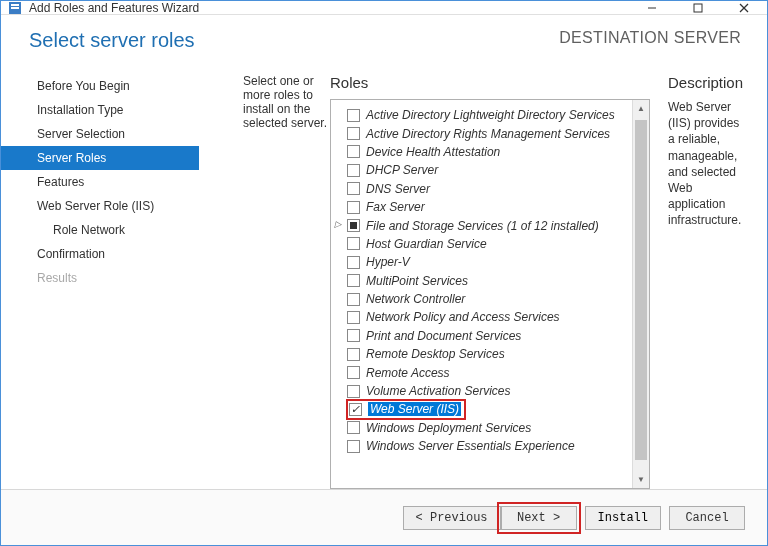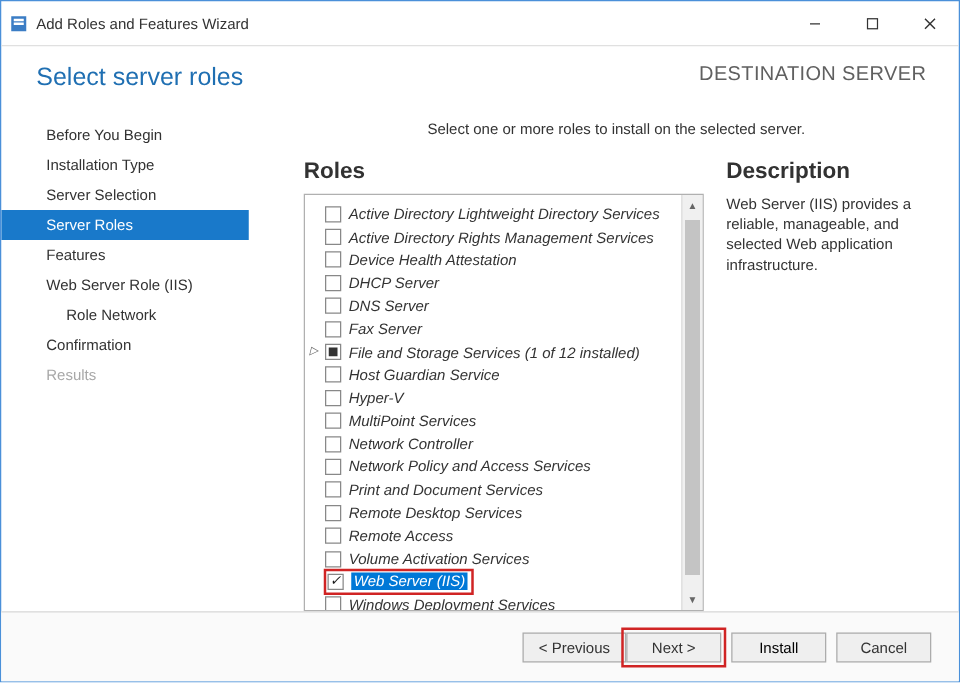--- a/index.html
+++ b/index.html
@@ -1,56 +1,56 @@
 <!DOCTYPE html>
 <html><head>
 <meta charset="utf-8">
 <style>
   * { box-sizing: border-box; }
   html,body { margin:0; padding:0; font-family:"Segoe UI",Tahoma,sans-serif; font-size:12px; color:#323232; background:#fff; }
   .window { width:768px; height:546px; border:1px solid #4a90d9; display:flex; flex-direction:column; position:relative; }
-  .titlebar { height:36px; display:flex; align-items:center; padding:0 0 0 6px; border-bottom:1px solid #e0e0e0; }
+  .titlebar { height:14px; display:flex; align-items:center; padding:0 0 0 6px; border-bottom:1px solid #e0e0e0; }
   .titlebar .app-icon { width:16px; height:16px; margin-right:6px; display:flex; align-items:center; justify-content:center; }
   .titlebar .title { font-size:12px; color:#333; flex:1; }
   .win-controls { display:flex; height:100%; }
   .win-controls .btn { width:46px; height:100%; display:flex; align-items:center; justify-content:center; font-family:inherit; font-size:11px; color:#333; }
   .header-row { display:flex; align-items:flex-start; padding:14px 26px 0 28px; }
   .page-title { color:#1f6fb2; font-size:20px; font-weight:400; flex:1; }
   .dest { color:#606060; font-size:16px; text-align:right; letter-spacing:0.3px; }
   .body { flex:1; display:flex; padding:22px 0 0 0; overflow:hidden;gap:32px; }
   .nav { width:198px; padding-top:0; }
   .nav-item { padding:5px 0 5px 36px; font-size:12px; color:#323232; cursor:default; }
   .nav-item.selected { background:#1979ca; color:#fff; }
   .nav-item.sub { padding-left:52px; }
   .nav-item.disabled { color:#a8a8a8; }
-  .main { flex:1; display:flex; flex-direction:column; padding:0 24px 0 12px;align-items:center; }
+  .main { flex:1; display:flex; flex-direction:row; padding:0 24px 0 12px; }
   .instruction { font-size:12px; color:#333; padding:0 0 16px 0; }
   .columns { display:flex; gap:18px; flex:1; min-height:0; }
   .roles-col { display:flex; flex-direction:column; flex:0 0 320px; min-height:0; }
-  .col-label { font-weight:700; font-size:18px; margin-bottom:8px; }
+  .col-label { font-weight:400; font-size:15px; margin-bottom:8px; }
   .roles-box { flex:1; border:1px solid #b0b0b0; position:relative; overflow:hidden; display:flex; }
   .roles-list { flex:1; overflow:hidden; padding:6px 0 6px 4px; }
   .role-row { display:flex; align-items:center; height:18.4px; padding-left:12px; font-size:12px; color:#333; position:relative;font-style:italic; }
   .role-row .expander { position:absolute; left:-2px; top:3px; width:10px; height:10px; font-size:9px; color:#666; display:flex; align-items:center; justify-content:center; }
   .role-row .cb { width:13px; height:13px; border:1px solid #888; margin-right:6px; display:flex; align-items:center; justify-content:center; background:#fff; flex-shrink:0; }
   .role-row .cb.checked::after { content:"✓"; font-size:11px; color:#1a1a1a; line-height:1; }
   .role-row .cb.filled::after { content:""; display:block; width:7px; height:7px; background:#333; }
   .role-row .label-text { white-space:nowrap; }
   .role-row.selected .label-text { background:#0078d7; color:#fff; padding:0 2px; }
   .role-row.highlighted { outline:2px solid #d02424; outline-offset:-1px; padding-right:4px; width:max-content; margin-left:12px; padding-left:0; }
   .role-row.highlighted .cb { margin-left:2px; }
   .scrollbar { width:17px; background:#f0f0f0; border-left:1px solid #dcdcdc; position:relative; }
   .scroll-thumb { position:absolute; left:2px; right:2px; top:20px; bottom:28px; background:#c4c4c4; }
   .scroll-arrow { position:absolute; left:0; right:0; height:17px; display:flex; align-items:center; justify-content:center; font-size:8px; color:#666; }
   .scroll-arrow.up { top:0; }
   .scroll-arrow.down { bottom:0; }
   .desc-col { flex:1; }
   .desc-text { font-size:12px; color:#333; line-height:1.35; }
   .footer { height:56px; border-top:1px solid #d8d8d8; background:#fafafa; display:flex; align-items:center; justify-content:flex-end; gap:8px; padding:0 22px; }
-  .footer button { height:24px; min-width:76px; font-size:12px; font-family:Liberation Sans, sans-serif; background:#efefef; border:1px solid #acacac; color:#333; padding:0 12px; }
+  .footer button { height:24px; min-width:76px; font-size:12px; font-family:Liberation Mono, monospace; background:#efefef; border:1px solid #acacac; color:#333; padding:0 12px; }
   .footer button:disabled { color:#000000; }
   .footer .prevnext { display:flex; border:2px solid #d02424; padding:2px; gap:0; }
   .footer .prevnext.plain { border:none; padding:0; }
   .footer .prevnext button { margin:0; }
   .footer .boxed { outline:2px solid #d02424; outline-offset:2px; }
 </style>
 </head>
 <body>
 
 <div class="window">

